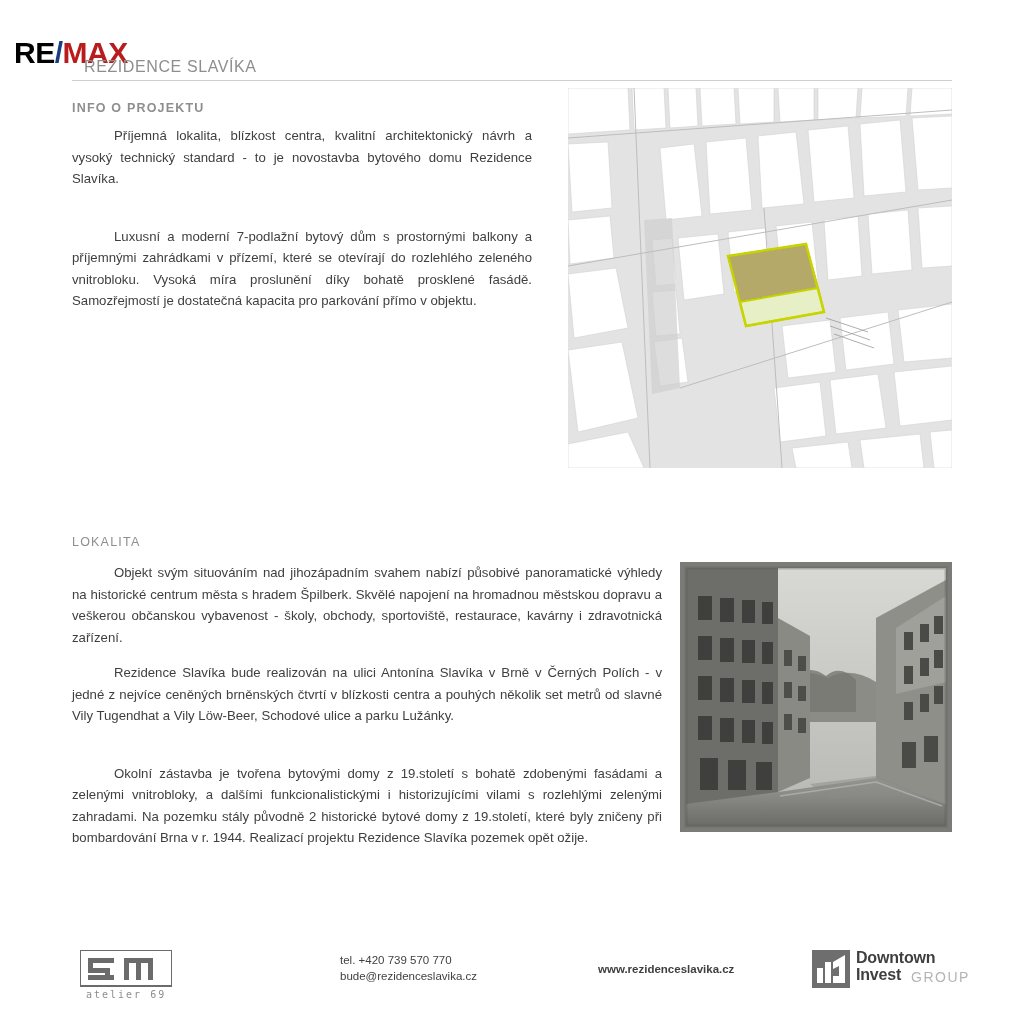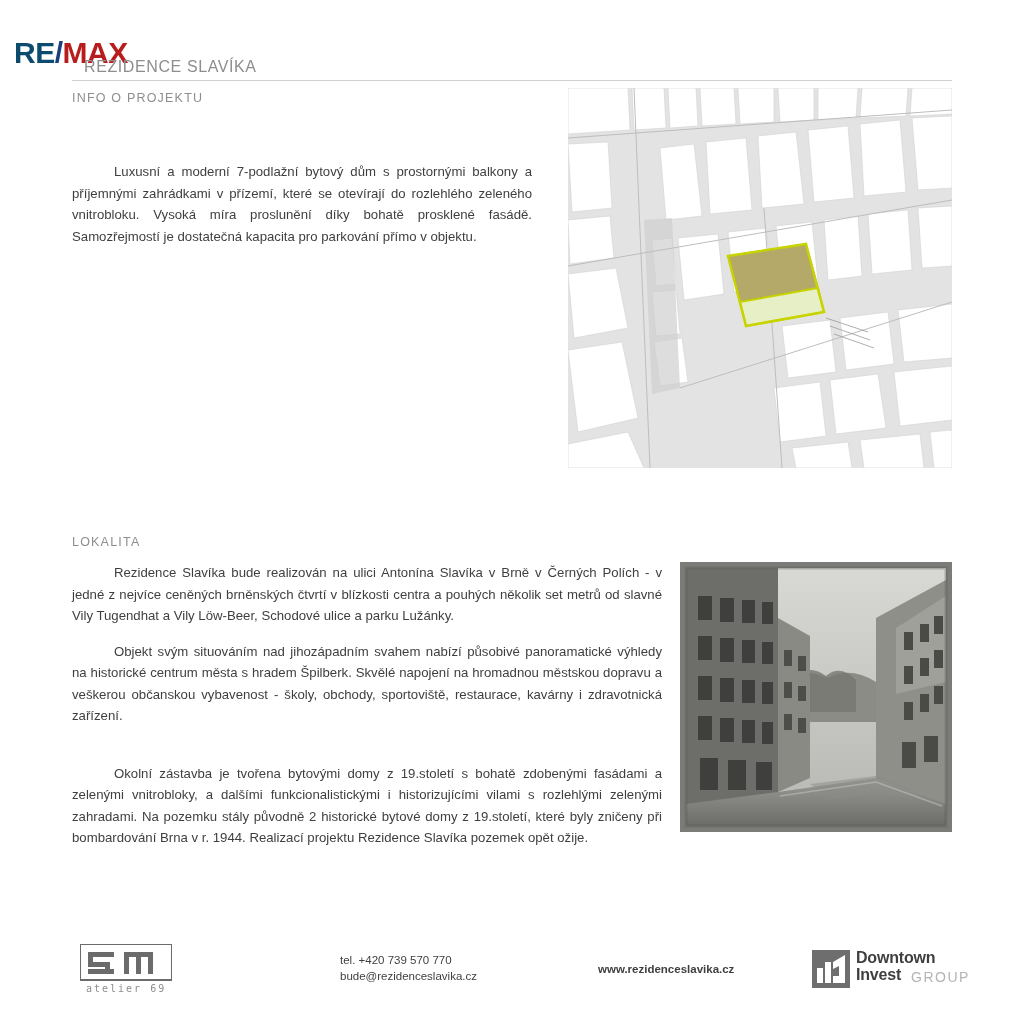--- a/index.html
+++ b/index.html
@@ -26,21 +26,21 @@
   .remax-logo {
     position: absolute;
     left: 14px;
     top: 38px;
     font-size: 30px;
     font-weight: bold;
     letter-spacing: -0.5px;
     line-height: 1;
     font-family: "Liberation Sans", sans-serif;
   }
-  .remax-logo .re { color: #0c4a6e; }
+  .remax-logo .re { color: #000000; }
   .remax-logo .slash { color: #1a3e80; font-weight: bold; }
   .remax-logo .max { color: #b91c1c; }
 
   .project-title {
     position: absolute;
     left: 72px;
     top: 58px;
     font-size: 16px;
     letter-spacing: 0.6px;
     color: #8e8e8e;
@@ -56,21 +56,21 @@
     background: #cfcfcf;
   }
 
   
   .section-heading {
     position: absolute;
     font-size: 12.5px;
     letter-spacing: 1.2px;
     color: #8e8e8e;
   }
-  #heading-info { left: 72px; top: 91px; }
+  #heading-info { left: 72px; top: 101px; font-weight: bold; }
   #heading-lokalita { left: 72px; top: 535px; }
 
   
   .text-col {
     position: absolute;
     font-size: 13.2px;
     line-height: 21.5px;
     color: #3f3f3f;
     text-align: justify;
   }
@@ -118,21 +118,21 @@
   .footer {
     position: absolute;
     left: 0;
     top: 930px;
     width: 1024px;
     height: 70px;
   }
   .atelier-logo {
     position: absolute;
     left: 80px;
-    top: 14px;
+    top: 20px;
     width: 97px;
     height: 50px;
   }
   .contact {
     position: absolute;
     left: 340px;
     top: 22px;
     font-size: 11.5px;
     line-height: 16px;
     color: #3f3f3f;
@@ -184,20 +184,21 @@
   <div class="remax-logo">
     <span class="re">RE</span><span class="slash">/</span><span class="max">MAX</span>
   </div>
   <div class="project-title">REZIDENCE SLAVÍKA</div>
   <div class="header-rule"></div>
 </div>
 
 <div class="section-heading" id="heading-info">INFO O PROJEKTU</div>
 
 <div class="text-col" id="info-text">
+  <p>Příjemná lokalita, blízkost centra, kvalitní architektonický návrh a vysoký technický standard - to je novostavba bytového domu Rezidence Slavíka.</p>
   <p>Luxusní a moderní 7-podlažní bytový dům s prostornými balkony a příjemnými zahrádkami v přízemí, které se otevírají do rozlehlého zeleného vnitrobloku. Vysoká míra proslunění díky bohatě prosklené fasádě. Samozřejmostí je dostatečná kapacita pro parkování přímo v objektu.</p>
 </div>
 
 <div class="map-wrap">
   <svg class="map-svg" width="384" height="380" viewBox="0 0 384 380" xmlns="http://www.w3.org/2000/svg">
     <rect x="0" y="0" width="384" height="380" fill="#e3e3e3"></rect>
     <g fill="#ffffff" stroke="#d2d2d2" stroke-width="0.6">
 
       <polygon points="0,0 60,0 62,42 0,46"></polygon>
       <polygon points="64,0 96,0 98,40 66,42"></polygon>
@@ -261,22 +262,22 @@
 
     <g stroke="#9a9a9a" stroke-width="0.8" fill="none">
       <path d="M258,230 L300,244 M262,238 L302,252 M266,246 L306,260"></path>
     </g>
   </svg>
 </div>
 
 <div class="section-heading" id="heading-lokalita">LOKALITA</div>
 
 <div class="text-col" id="lokalita-text">
+  <p>Objekt svým situováním nad jihozápadním svahem nabízí působivé panoramatické výhledy na historické centrum města s hradem Špilberk. Skvělé napojení na hromadnou městskou dopravu  a veškerou občanskou vybavenost - školy, obchody, sportoviště, restaurace, kavárny i zdravotnická zařízení.</p>
   <p>Rezidence Slavíka bude realizován na ulici Antonína Slavíka v Brně v Černých Polích - v jedné z nejvíce ceněných brněnských čtvrtí v blízkosti centra a pouhých několik set metrů od slavné Vily Tugendhat a Vily Löw-Beer, Schodové ulice a parku Lužánky.</p>
-  <p>Objekt svým situováním nad jihozápadním svahem nabízí působivé panoramatické výhledy na historické centrum města s hradem Špilberk. Skvělé napojení na hromadnou městskou dopravu  a veškerou občanskou vybavenost - školy, obchody, sportoviště, restaurace, kavárny i zdravotnická zařízení.</p>
   <p>Okolní zástavba je tvořena bytovými domy z 19.století s bohatě zdobenými fasádami a zelenými vnitrobloky, a dalšími funkcionalistickými i historizujícími vilami s rozlehlými zelenými zahradami. Na pozemku stály původně 2 historické bytové domy z 19.století, které byly zničeny při bombardování Brna v r. 1944. Realizací projektu Rezidence Slavíka pozemek opět ožije.</p>
 </div>
 
 <div class="photo-wrap">
   <svg class="photo-svg" width="272" height="270" viewBox="0 0 272 270" xmlns="http://www.w3.org/2000/svg">
     <defs>
       <linearGradient id="sky" x1="0" y1="0" x2="0" y2="1">
         <stop offset="0%" stop-color="#d8d8d4"></stop>
         <stop offset="100%" stop-color="#b6b6b2"></stop>
       </linearGradient>

